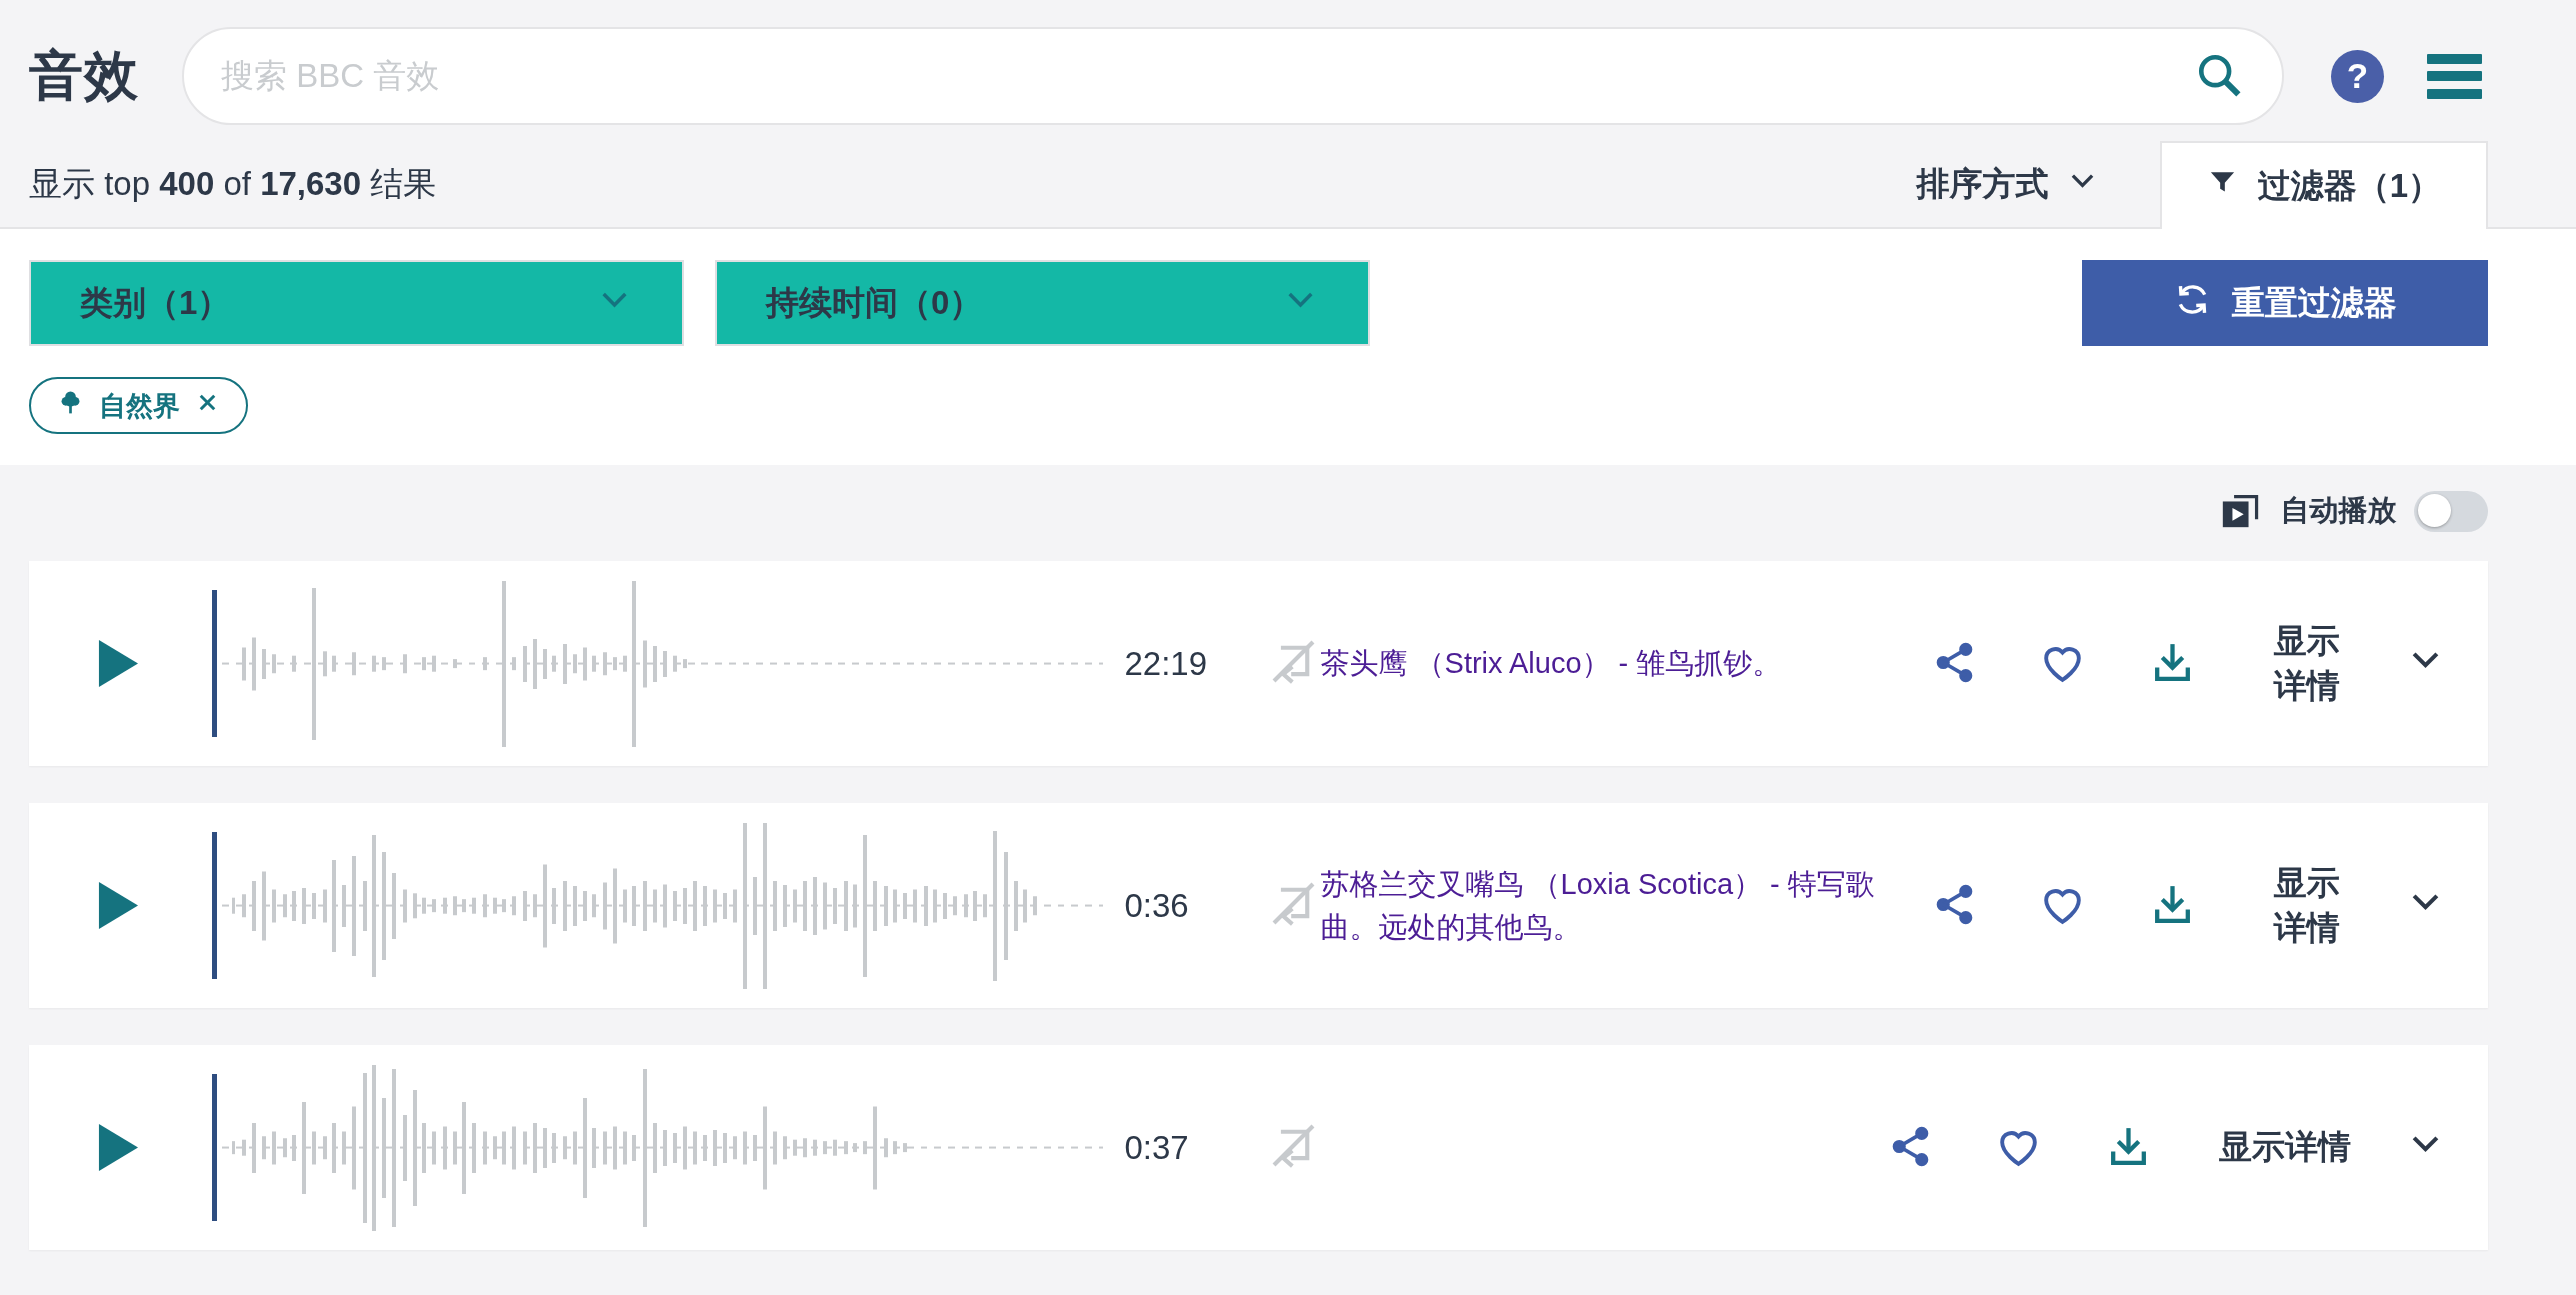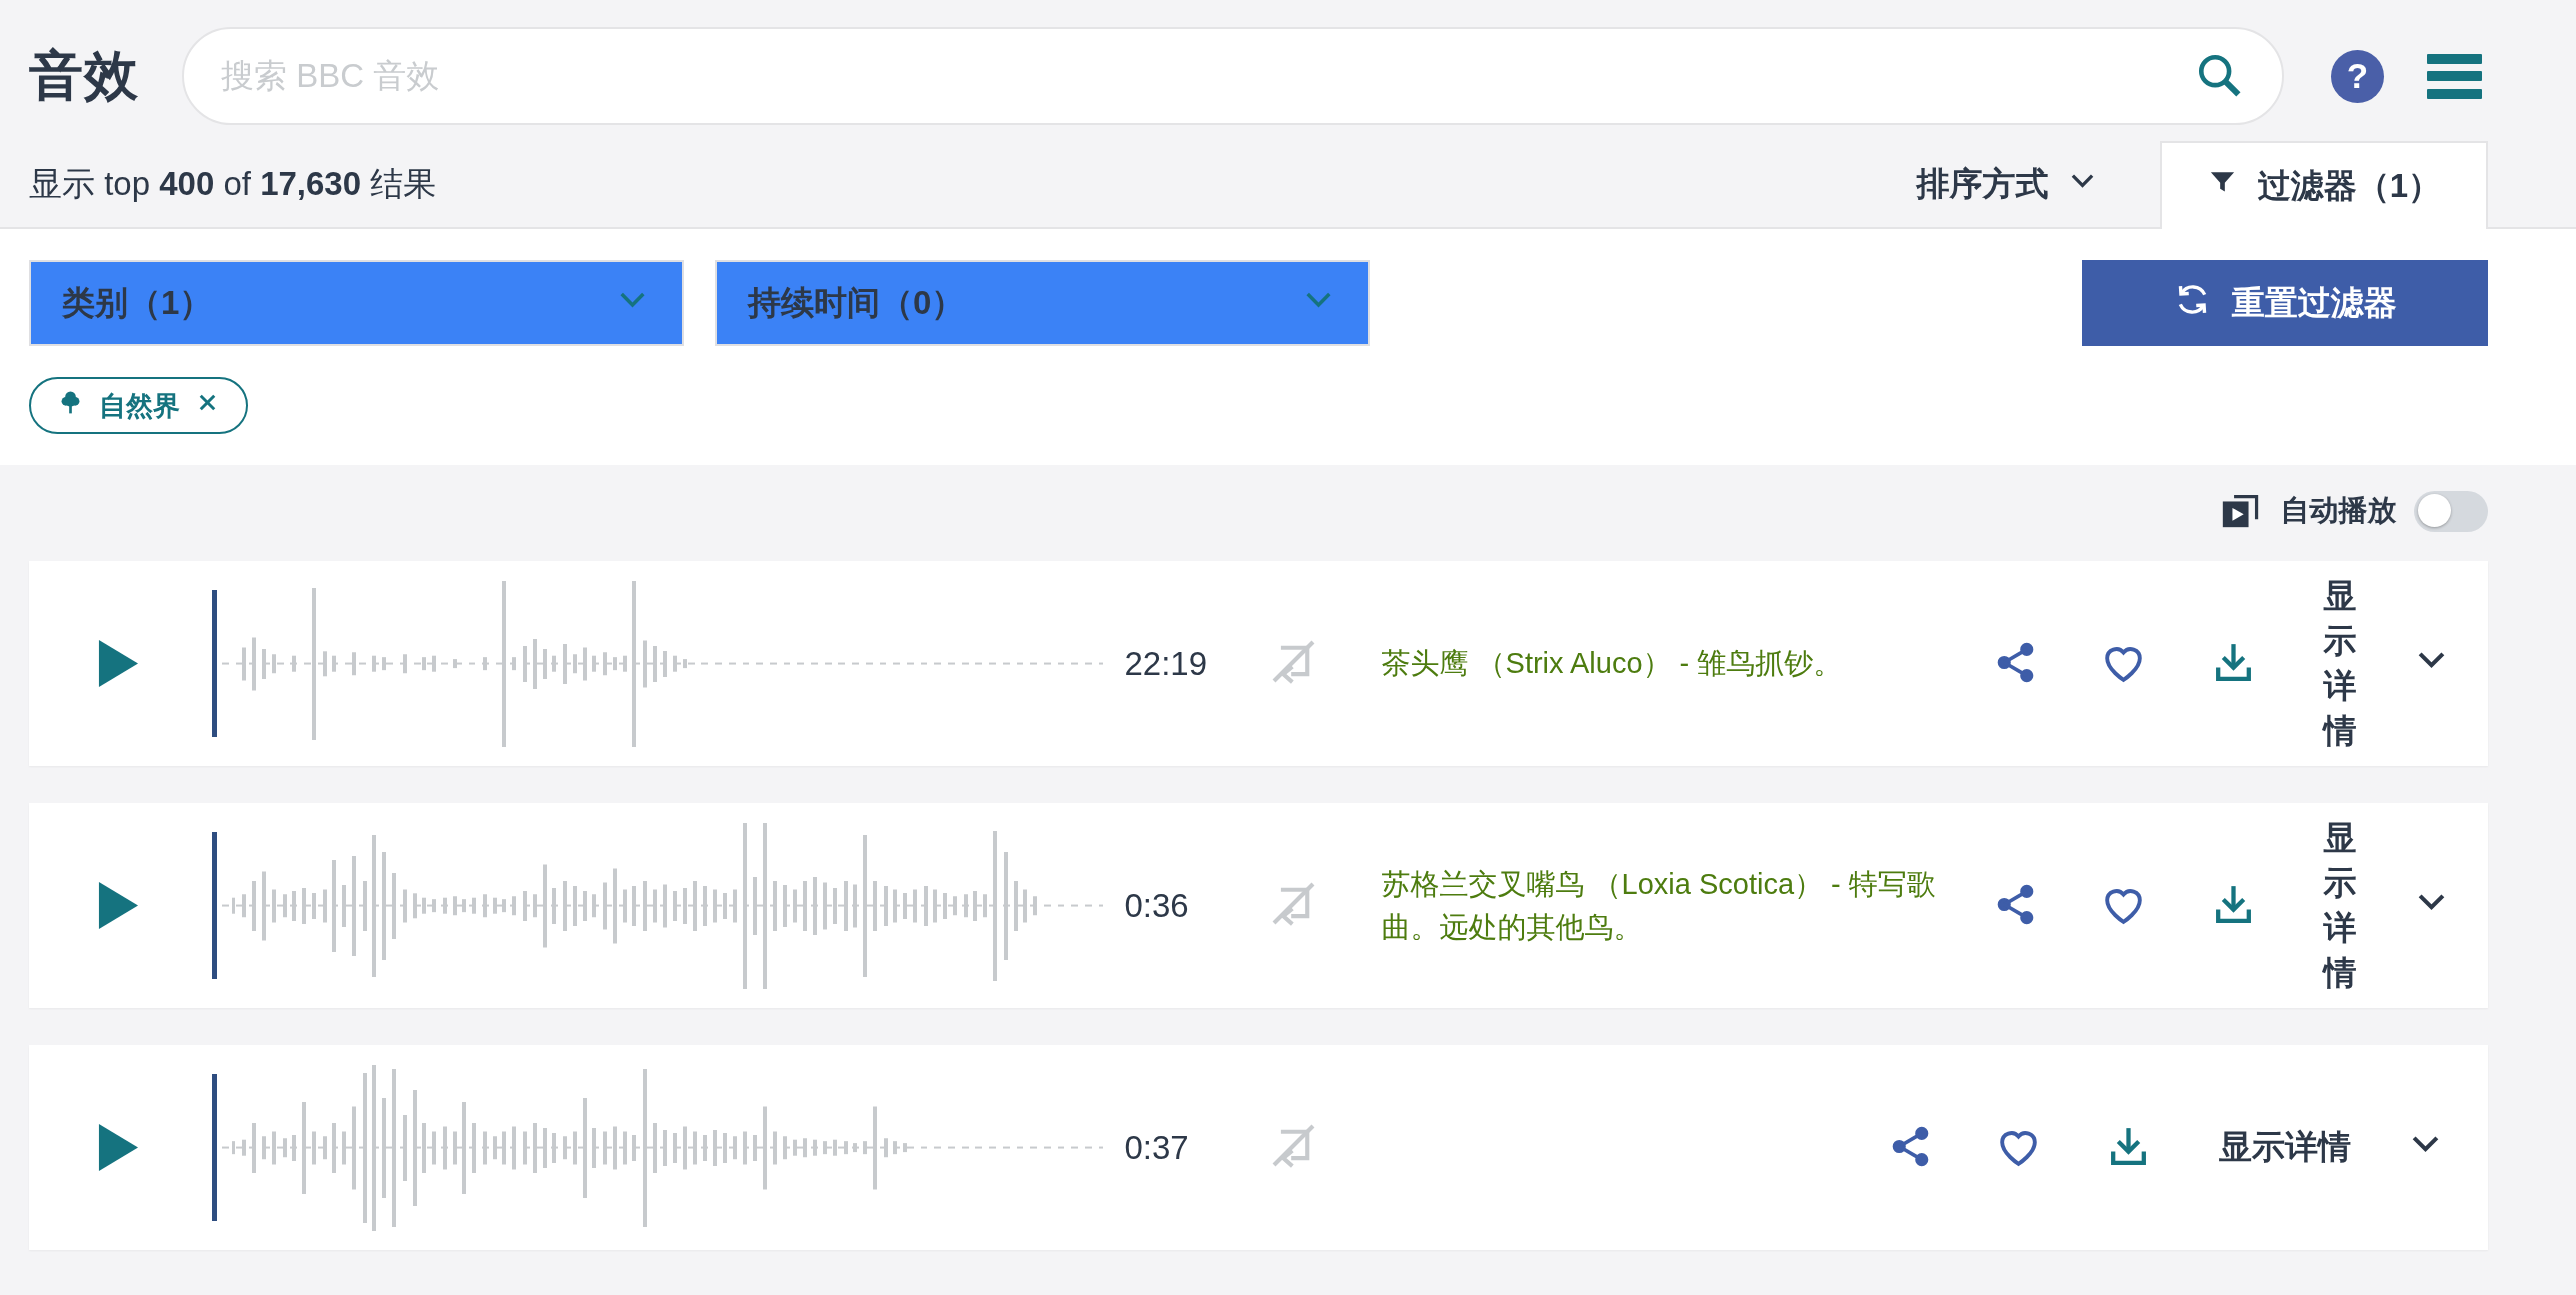--- a/index.html
+++ b/index.html
@@ -48,23 +48,23 @@
   .toggle { width:74px; height:41px; border-radius:21.5px; background:#d5d9de; position:relative; flex:none; cursor:pointer; }
   .toggle .knob {
     position:absolute; left:3.9px; top:3.9px; width:33px; height:33px; border-radius:50%;
     background:#fff; box-shadow:0 1px 2.9px rgba(0,0,0,.3);
   }
 
   
   .filter-panel { background:#fff; padding:31px 88px 31px 29px; }
   .dropdown-row { display:flex; gap:31px; }
   .dropdown {
-    width:655px; height:86px; border:2px solid #dfdfe2; background:#3b82f6;
+    width:655px; height:86px; border:2px solid #dfdfe2; background:#14b8a6;
     display:flex; align-items:center; justify-content:space-between;
-    padding:0 31px; font-size:33px; font-weight:800; cursor:pointer;
+    padding:0 49px; font-size:33px; font-weight:800; cursor:pointer;
   }
   .reset-btn {
     margin-left:auto; width:406px; height:86px; background:#3e5da8; color:#fff; border:none;
     font-size:33px; font-weight:800; display:flex; align-items:center; justify-content:center; gap:19.5px;
     cursor:pointer; font-family:"Liberation Sans", sans-serif;
   }
   .chip-row { margin-top:31px; display:flex; }
   .chip {
     display:inline-flex; align-items:center; gap:13.7px; height:57px; padding:0 25.4px;
     border:2.9px solid #15737f; border-radius:31px; color:#15737f; font-size:27px; font-weight:800;
@@ -86,21 +86,21 @@
   .wave-wrap { position:relative; width:891px; height:205px; margin-left:72px; flex:none; }
   .playhead { position:absolute; left:0; top:29px; width:4.9px; height:147px; background:#2e4d80; }
   .waveform { position:absolute; left:9.8px; right:0; top:0; bottom:0; }
   .waveform::after {
     content:""; position:absolute; left:0; right:0; top:50%; height:2.9px; transform:translateY(-50%);
     background:repeating-linear-gradient(90deg,#c7cacd 0 6.8px,transparent 6.8px 13.7px);
   }
   .wavebar { position:absolute; top:50%; transform:translateY(-50%); width:3.9px; background:#c7cacd; }
   .duration { width:84px; margin-left:21.5px; font-size:33px; text-align:left; flex:none; }
   .mixer-disabled { margin-left:57px; flex:none; }
-  .result-desc { margin-left:61px; width:611px; font-size:29px; line-height:43px; color:#4d7c0f; flex:none; }
+  .result-desc { width:611px; font-size:29px; line-height:43px; color:#4c1d95; flex:none; }
   .actions { margin-left:auto; display:flex; align-items:center; }
   .actions .icon-btn { margin-left:61px; }
   .details-btn {
     margin-left:66px; background:none; border:none; display:flex; align-items:center; gap:55px;
     font-size:33px; font-weight:800; color:#2d3848; cursor:pointer; font-family:"Liberation Sans", sans-serif;
   }
 </style>
 </head>
 <body>
 

